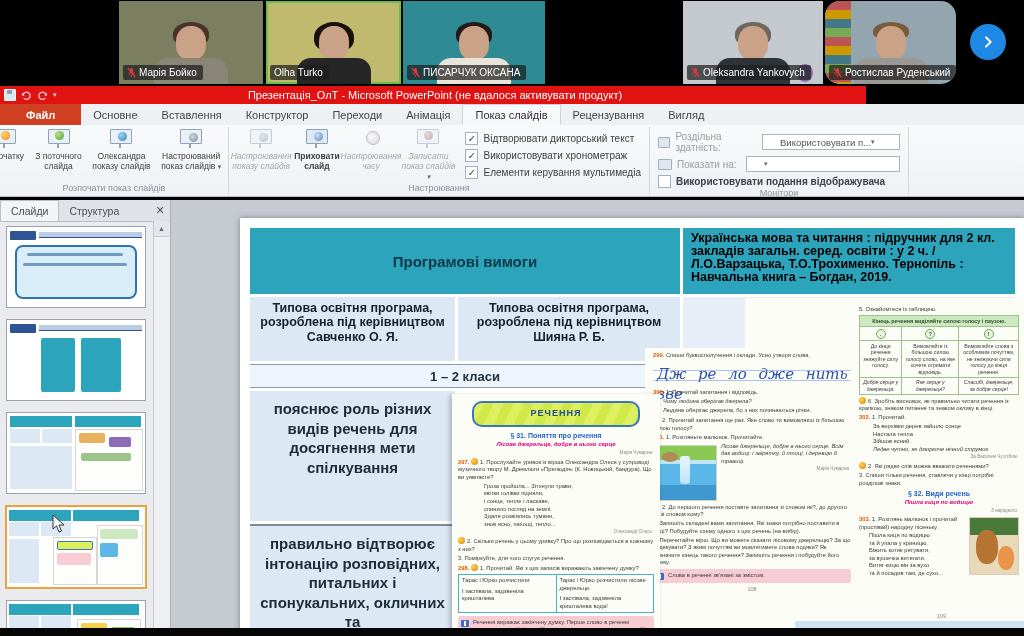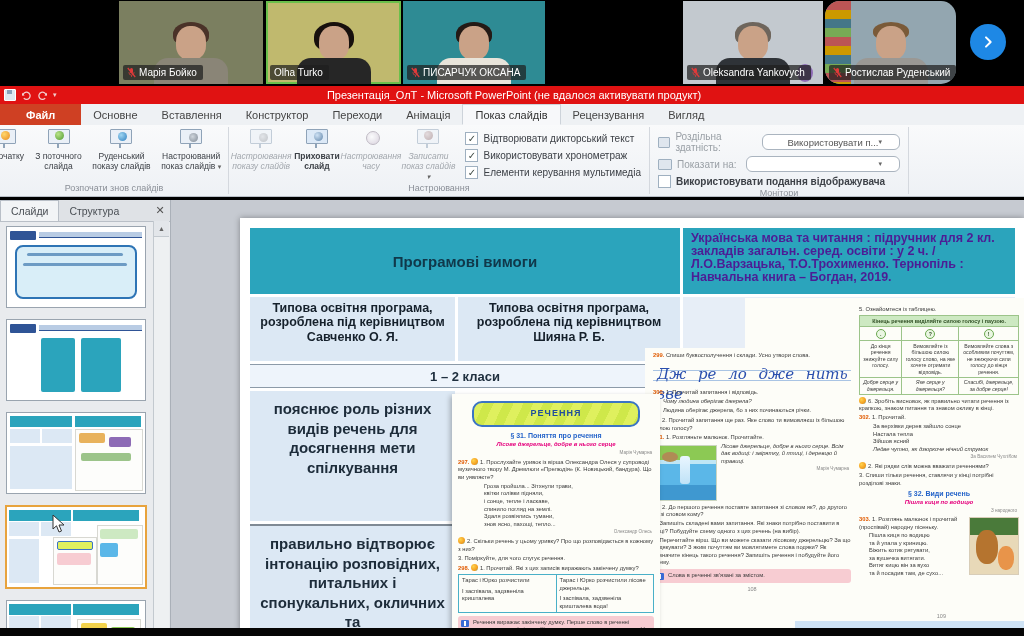--- a/index.html
+++ b/index.html
@@ -13,21 +13,21 @@
   .person{position:absolute;left:50%;bottom:-4px;transform:translateX(-50%);width:90px;height:62px;}
   .person .head{position:absolute;left:50%;top:0;transform:translateX(-50%);width:30px;height:34px;border-radius:46% 46% 42% 42%;background:#caa287;}
   .person .hair{position:absolute;left:50%;top:-4px;transform:translateX(-50%);width:36px;height:24px;border-radius:50% 50% 40% 40%;background:#4a3228;}
   .person .torso{position:absolute;left:50%;bottom:0;transform:translateX(-50%);width:74px;height:30px;border-radius:14px 14px 0 0;background:#444;}
   .name-tag{position:absolute;left:4px;bottom:4px;display:flex;align-items:center;gap:3px;
     background:rgba(30,30,30,.72);color:#fff;font-size:10px;padding:2px 6px 2px 4px;border-radius:2px;white-space:nowrap;}
   .next-btn{position:absolute;right:18px;top:24px;width:36px;height:36px;border-radius:50%;
     display:flex;align-items:center;justify-content:center;cursor:pointer;}
 
   
-  .titlebar{position:absolute;left:0;top:86px;width:1024px;height:18px;display:flex;align-items:center;justify-content:space-between;}
+  .titlebar{position:absolute;left:0;top:86px;width:866px;height:18px;display:flex;align-items:center;justify-content:space-between;}
   .qat{display:flex;align-items:center;gap:5px;padding-left:4px;width:70px;}
   .qat .floppy{width:10px;height:10px;background:#dfe6ee;border:1px solid #fff;border-radius:1px;position:relative;}
   .qat .floppy:before{content:"";position:absolute;left:2px;top:0;width:5px;height:4px;background:#8aa0b8;}
   .title{flex:1;text-align:center;color:#fff;font-size:11px;white-space:nowrap;overflow:hidden;}
 
   
   .ribbon-tabs{position:absolute;left:0;top:104px;width:1024px;height:21px;background:#eef1f4;border-bottom:1px solid #cdd3da;display:flex;align-items:stretch;}
   .rtab{padding:0 12px;display:flex;align-items:center;font-size:11px;color:#444;cursor:pointer;}
   .rtab.file{color:#fff;font-weight:bold;padding:0 26px;}
   .rtab.selected{background:#f7f8fa;border:1px solid #cdd3da;border-bottom:1px solid #f7f8fa;color:#333;}
@@ -52,22 +52,22 @@
   .dot.clock{left:9px;top:4px;background:radial-gradient(circle at 40% 40%,#fff,#c9a0d8);border:1px solid #8a6b9a;}
   .dis .scr{opacity:.5;}.dis .dot{opacity:.45;filter:grayscale(60%);}
   .dd-arrow{font-size:7px;color:#666;}
   .cbcol{display:flex;flex-direction:column;gap:4px;padding:7px 8px 0 10px;}
   .cb{display:flex;align-items:center;gap:5px;font-size:10px;color:#3d4147;cursor:pointer;white-space:nowrap;}
   .cb .box{width:11px;height:11px;background:#fff;border:1px solid #9fb0c0;display:inline-flex;align-items:center;justify-content:center;font-size:10px;color:#3f4a44;}
   .cb .box.checked:before{content:"✓";}
   .monrows{display:flex;flex-direction:column;gap:3px;padding:6px 8px 0 8px;}
   .monrow{display:flex;align-items:center;gap:5px;font-size:10px;color:#9aa0a6;}
   .mini-ic{width:12px;height:9px;background:#dfe6ee;border:1px solid #9fb0c0;border-radius:1px;}
-  .dropdown{width:118px;height:14px;background:#fff;border:1px solid #aab4bf;border-radius:6px;
-    font-size:9.5px;color:#555;display:flex;align-items:center;padding:0 17px;justify-content:flex-end;cursor:pointer;}
+  .dropdown{width:118px;height:14px;background:#fff;border:1px solid #aab4bf;border-radius:0;
+    font-size:9.5px;color:#555;display:flex;align-items:center;padding:0 17px;justify-content:flex-start;cursor:pointer;}
 
   
   .workspace{position:absolute;left:0;top:200px;width:1024px;height:432px;background:#c6cad1;}
 
   
   .panel{position:absolute;left:0;top:0;width:170px;height:432px;background:#e9ebee;border-right:1px solid #aab0b8;}
   .panel-tabs{height:21px;background:#dfe2e6;border-bottom:1px solid #b9bfc7;display:flex;align-items:stretch;font-size:10.5px;color:#4a4f55;}
   .ptab{padding:0 10px;display:flex;align-items:center;cursor:pointer;}
   .ptab.on{background:#f2f4f6;border:1px solid #b9bfc7;border-bottom:none;}
   .pclose{margin-left:auto;width:20px;display:flex;align-items:center;justify-content:center;color:#555;cursor:pointer;font-size:11px;}
@@ -86,21 +86,21 @@
   .t-cell{position:absolute;background:#dce8f4;}
   .t-page{position:absolute;background:#fdfdfb;border:1px solid #d8d8d2;}
   .t-spot{position:absolute;border-radius:2px;}
   .pscroll{position:absolute;right:1px;top:21px;width:15px;bottom:0;background:#eef0f2;border-left:1px solid #c3c9cf;}
   .pscroll .up{height:15px;display:flex;align-items:center;justify-content:center;font-size:7px;color:#666;background:#e3e6ea;border-bottom:1px solid #c3c9cf;cursor:pointer;}
   .pscroll .up:before{content:"▲";}
 
   
   .slide{position:absolute;left:240px;top:18px;width:784px;height:414px;background:#fff;box-shadow:0 0 6px rgba(0,0,0,.35);}
   .cell{position:absolute;box-sizing:border-box;}
-  .teal{color:#4c1d95;}
+  .teal{color:#000000;}
   .hdr-left{left:10px;top:10px;width:430px;height:66px;display:flex;align-items:center;justify-content:center;
     font-size:15px;font-weight:bold;color:#10384a;}
   .hdr-right{left:443px;top:10px;width:332px;height:66px;padding:4px 8px;font-size:12.5px;font-weight:bold;line-height:1.05;}
   .prog{background:#dce8f4;font-weight:bold;color:#15202b;font-size:12.5px;line-height:1.15;display:flex;align-items:flex-start;justify-content:center;text-align:center;padding:4px 6px;}
   .prog1{left:10px;top:79px;width:205px;height:64px;}
   .prog2{left:218px;top:79px;width:222px;height:64px;}
   .prog3{left:443px;top:79px;width:332px;height:64px;background:#e7eef7;}
   .grades{left:10px;top:146px;width:430px;height:24px;background:#eef4fb;border-top:1px solid #8c9aa8;border-bottom:1px solid #8c9aa8;
     display:flex;align-items:center;justify-content:center;font-size:13px;font-weight:600;color:#20303f;}
   .req{background:#dce8f4;color:#1d2c3a;font-weight:600;font-size:15px;line-height:1.3;text-align:center;padding:8px 6px;}
@@ -290,31 +290,31 @@
               <span class="scr"></span>
               <span class="dot play" style="background:radial-gradient(circle at 35% 35%,#b9e48a,#4f9a2f);"></span>
             </span>
           <span>З поточного слайда</span>
         </div>
         <div class="bigbtn" style="width:68px;">
           <span class="ic">
               <span class="scr"></span>
               <span class="dot globe"></span>
             </span>
-          <span>Руденський показу слайдів</span>
+          <span>Олександра показу слайдів</span>
         </div>
         <div class="bigbtn" style="width:76px;">
           <span class="ic">
               <span class="scr"></span>
               <span class="dot gear"></span>
             </span>
           <span><span>Настроюваний показ слайдів</span> <span class="dd-arrow">▾</span></span>
         </div>
       </div>
-      <div class="glabel">Розпочати знов слайдів</div>
+      <div class="glabel">Розпочати показ слайдів</div>
     </div>
     <div class="gsep"></div>
 
     <div class="rgroup" style="width:420px;">
       <div class="grow">
         <div class="bigbtn disabled dis" style="width:76px;">
           <span class="ic">
               <span class="scr"></span>
               <span class="dot gear"></span>
             </span>

